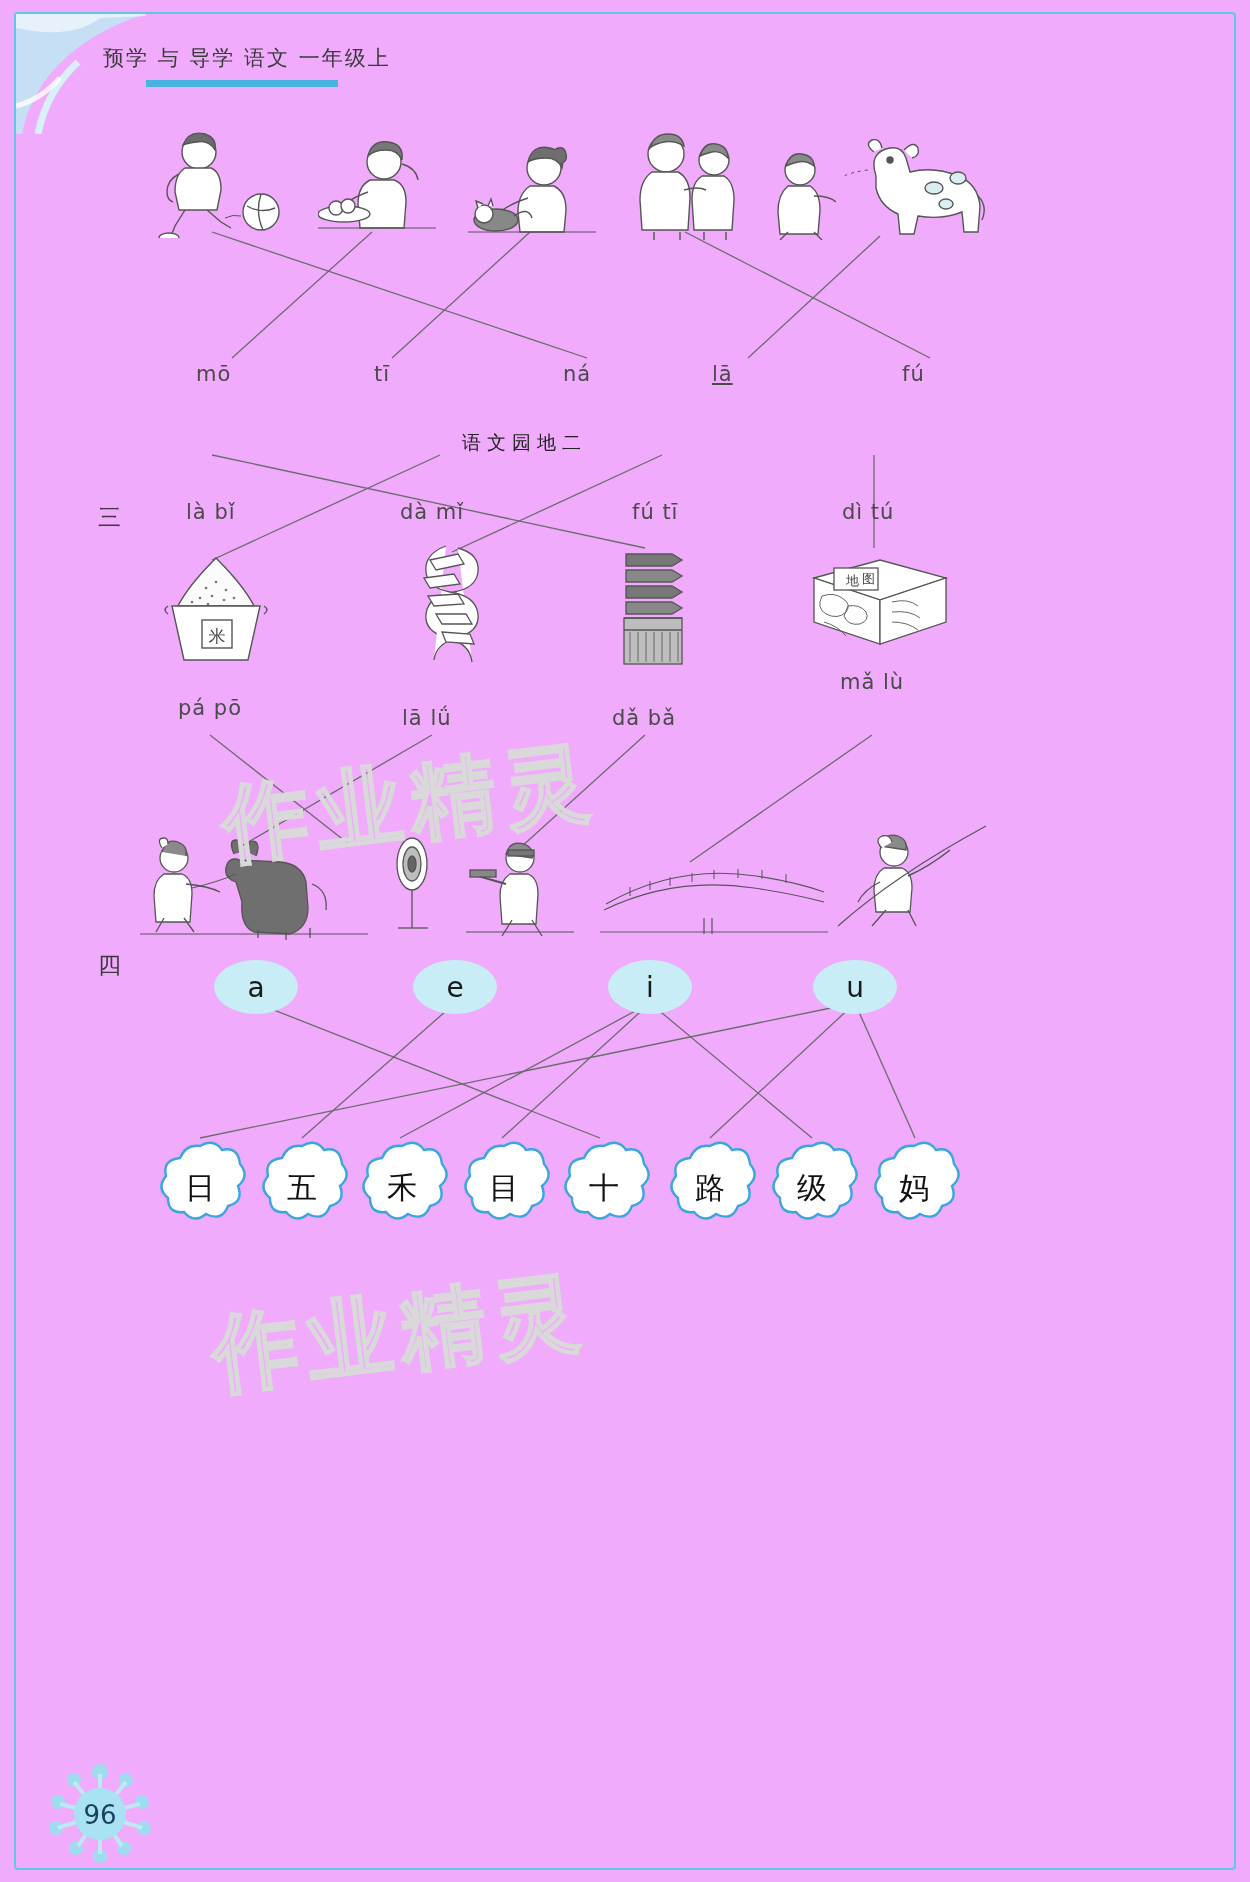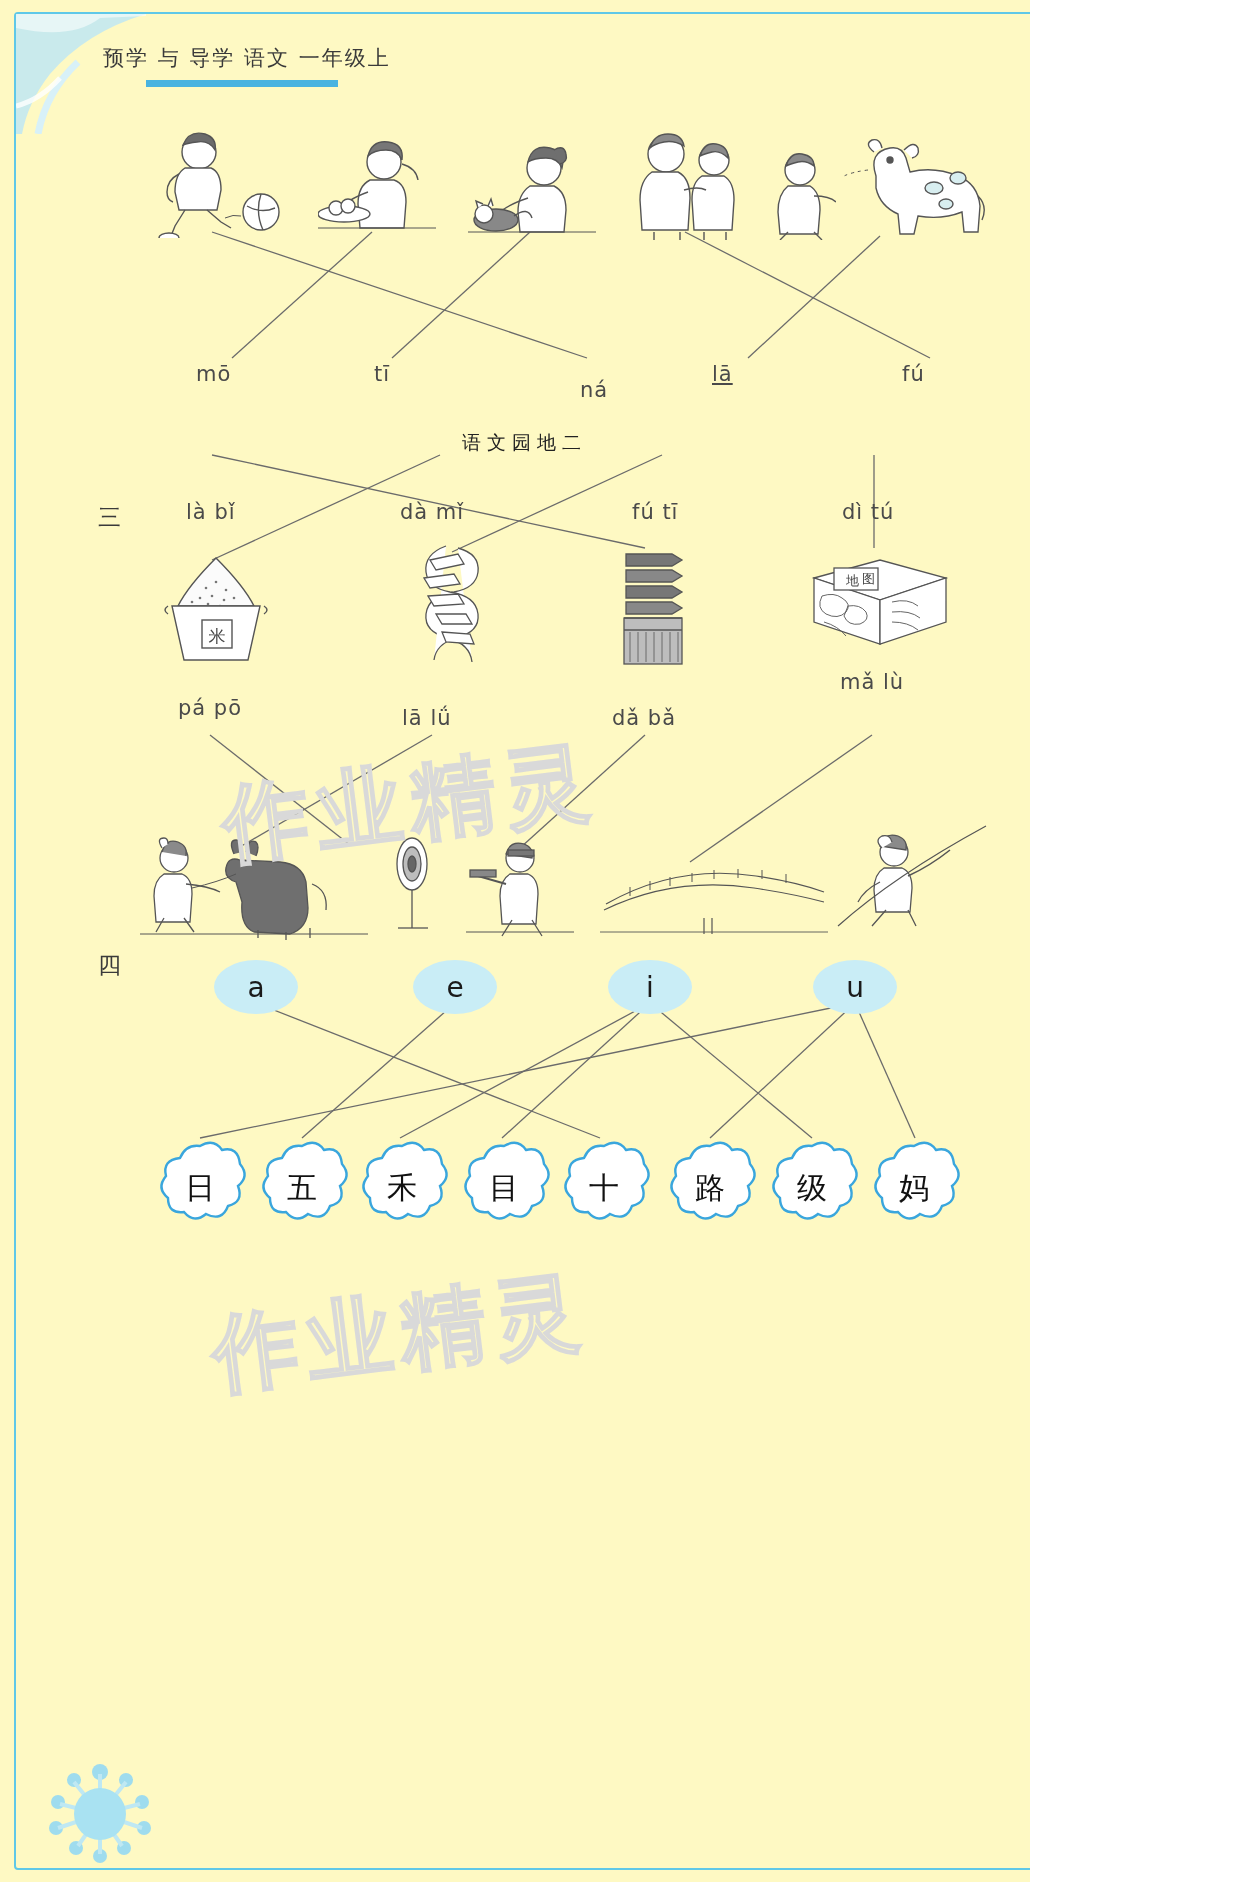--- a/index.html
+++ b/index.html
@@ -5,23 +5,23 @@
   html, body {
     margin: 0;
     padding: 0;
     background: #ffffff;
   }
   body {
     font-family: "Liberation Sans", "DejaVu Sans", sans-serif;
   }
   #page {
     position: relative;
-    width: 1030px;
+    width: 1250px;
     height: 1882px;
-    background: #fef9c3;
+    background: #f0abfc;
     overflow: hidden;
   }
   
   .page-frame {
     position: absolute;
     left: 14px; top: 12px;
     width: 1222px; height: 1858px;
     border: 2px solid #5fc8e8;
     border-radius: 4px;
     box-sizing: border-box;
@@ -294,21 +294,21 @@
         <ellipse cx="120" cy="48" rx="8" ry="6" fill="#d8eef0"></ellipse>
         <ellipse cx="108" cy="74" rx="7" ry="5" fill="#d8eef0"></ellipse>
         <path d="M140 66 q10 10 4 24" fill="none"></path>
         <path d="M30 40 q-16 2 -24 6" fill="none" stroke-width="1" stroke-dasharray="3 4"></path>
       </g>
     </svg>
   </div>
 
   <div class="pinyin" style="left:196px; top:362px;">mō</div>
   <div class="pinyin" style="left:374px; top:362px;">tī</div>
-  <div class="pinyin" style="left:580px; top:362px;margin-top:16px;">ná</div>
+  <div class="pinyin" style="left:563px; top:362px;">ná</div>
   <div class="pinyin" style="left:712px; top:362px;text-decoration:underline;">lā</div>
   <div class="pinyin" style="left:902px; top:362px;">fú</div>
 
   <div class="section-title" style="left:462px; top:430px;">语文园地二</div>
 
   <div class="exnum" style="left:98px; top:502px;">三</div>
 
   <div class="pinyin" style="left:186px; top:500px;">là bǐ</div>
   <div class="pinyin" style="left:400px; top:500px;">dà mǐ</div>
   <div class="pinyin" style="left:632px; top:500px;">fú tī</div>
@@ -570,14 +570,15 @@
           <circle cx="60" cy="96" r="7"></circle>
       </g>
       <g stroke="#bfe8f3" stroke-width="4" fill="none">
         <path d="M60 54 L60 14 M60 54 L34 22 M60 54 L86 22 M60 54 L20 44
                  M60 54 L100 44 M60 54 L18 68 M60 54 L102 68
                  M60 54 L38 86 M60 54 L82 86 M60 54 L60 94"></path>
       </g>
       <circle cx="60" cy="54" r="26" fill="#a9e2f2"></circle>
     </svg>
   </div>
+  <div class="page-number">96</div>
 
 </div>
 
 </body></html>

